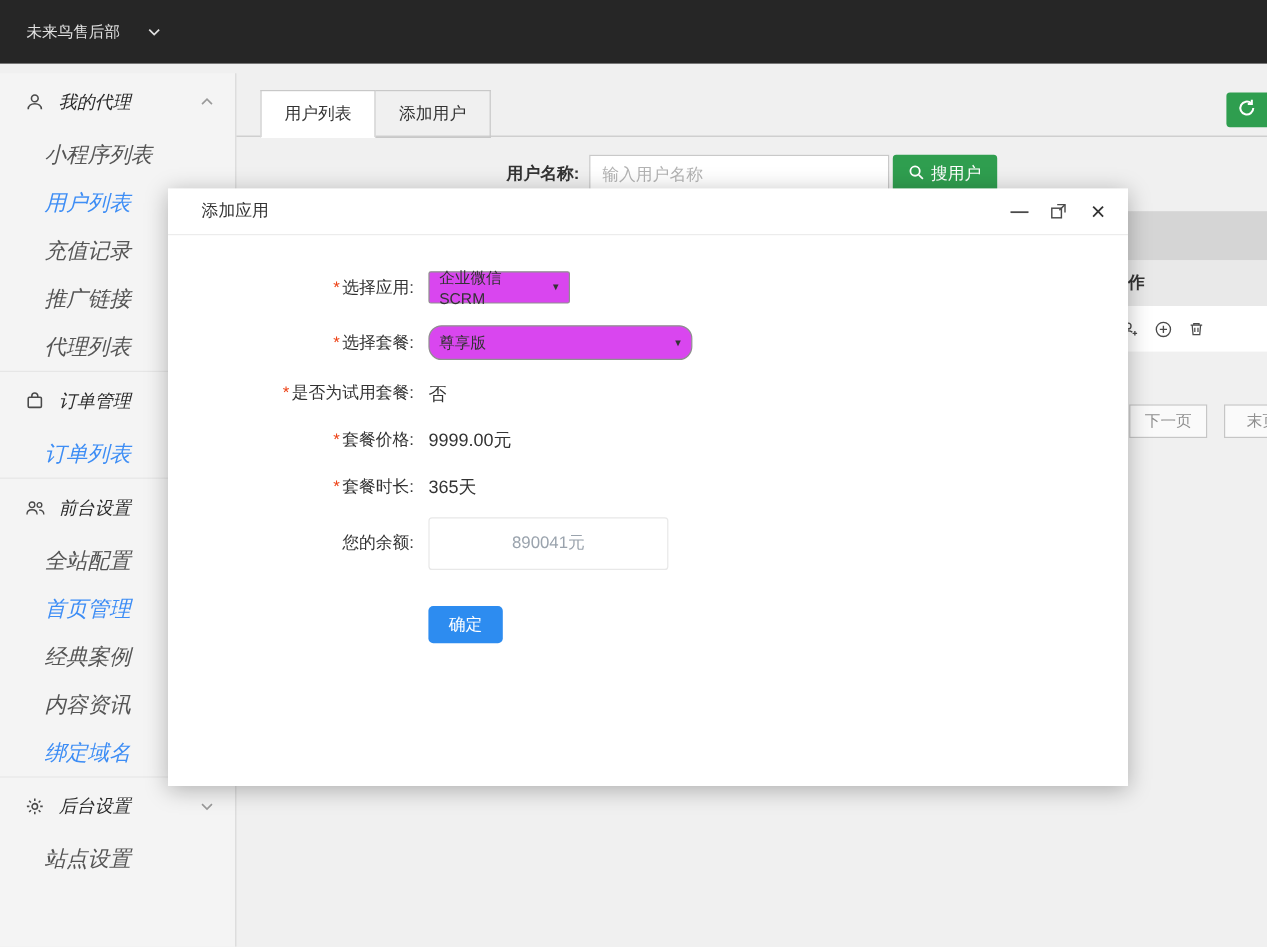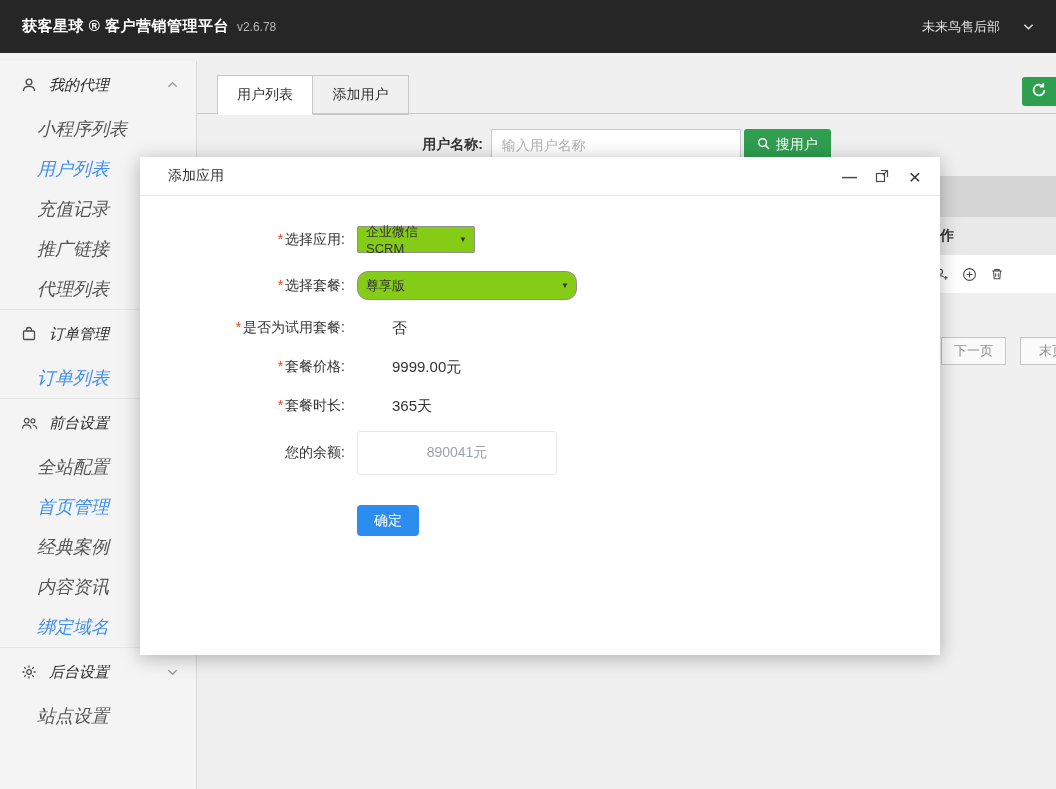--- a/index.html
+++ b/index.html
@@ -75,45 +75,41 @@
   .m-icon.close { font-size:21px; color:#333; }
   .m-icon.min { font-weight:bold; letter-spacing:-1px; }
 
   .modal-body { padding-top:30px; }
   .form-row { display:flex; align-items:center; }
   .form-label { width:217px; text-align:right; font-size:14px; color:#333; padding-right:12px;
     white-space:nowrap; }
   .req { color:#ed4014; margin-right:2px; }
   .row-app { margin-bottom:18px; }
   .row-plan { margin-bottom:14px; }
-  .row-trial,.row-price,.row-duration { margin-bottom:11px; min-height:28px;gap:35px; }
+  .row-trial,.row-price,.row-duration { margin-bottom:11px; min-height:28px; }
   .row-balance { margin-bottom:26px; }
 
   .select { display:inline-flex; align-items:center; justify-content:space-between;
-    border:1px solid #8f8f8f; background:#84cc16; height:27px; padding:0 7px 0 8px;
+    border:1px solid #8f8f8f; background:#d946ef; height:27px; padding:0 7px 0 8px;
     font-size:13px; color:#333; cursor:pointer; border-radius:2px; }
   .select.small { width:118px; }
   .select.wide { width:220px; height:29px;border-radius:11px; }
   .caret { font-size:8px; color:#333; margin-left:6px; }
 
   .static-value { font-size:15px; color:#333; }
   .balance-box { width:200px; height:44px; border:1px solid #e8e8e8; border-radius:3px;
     background:#fff; display:flex; align-items:center; justify-content:center;
     font-size:14px; color:#9aa3ad; }
   .confirm-btn { margin-left:217px; margin-top:4px; background:#2d8cf0; color:#fff; border:none;
     border-radius:4px; height:31px; padding:0 17px; font-size:14px; cursor:pointer; }
 </style>
 </head>
 <body>
 
 <header class="topbar">
-  <div class="topbar-left">
-    <span class="brand">获客星球 ® 客户营销管理平台</span>
-    <span class="version">v2.6.78</span>
-  </div>
   <div class="topbar-right">
     <span>未来鸟售后部</span>
     <span>
       <svg viewBox="0 0 12 8" width="11" height="8">
           <polyline points="1.5,1.5 6,6 10.5,1.5" fill="none" stroke="currentColor" stroke-width="1.6"></polyline>
         </svg>
     </span>
   </div>
 </header>
 

